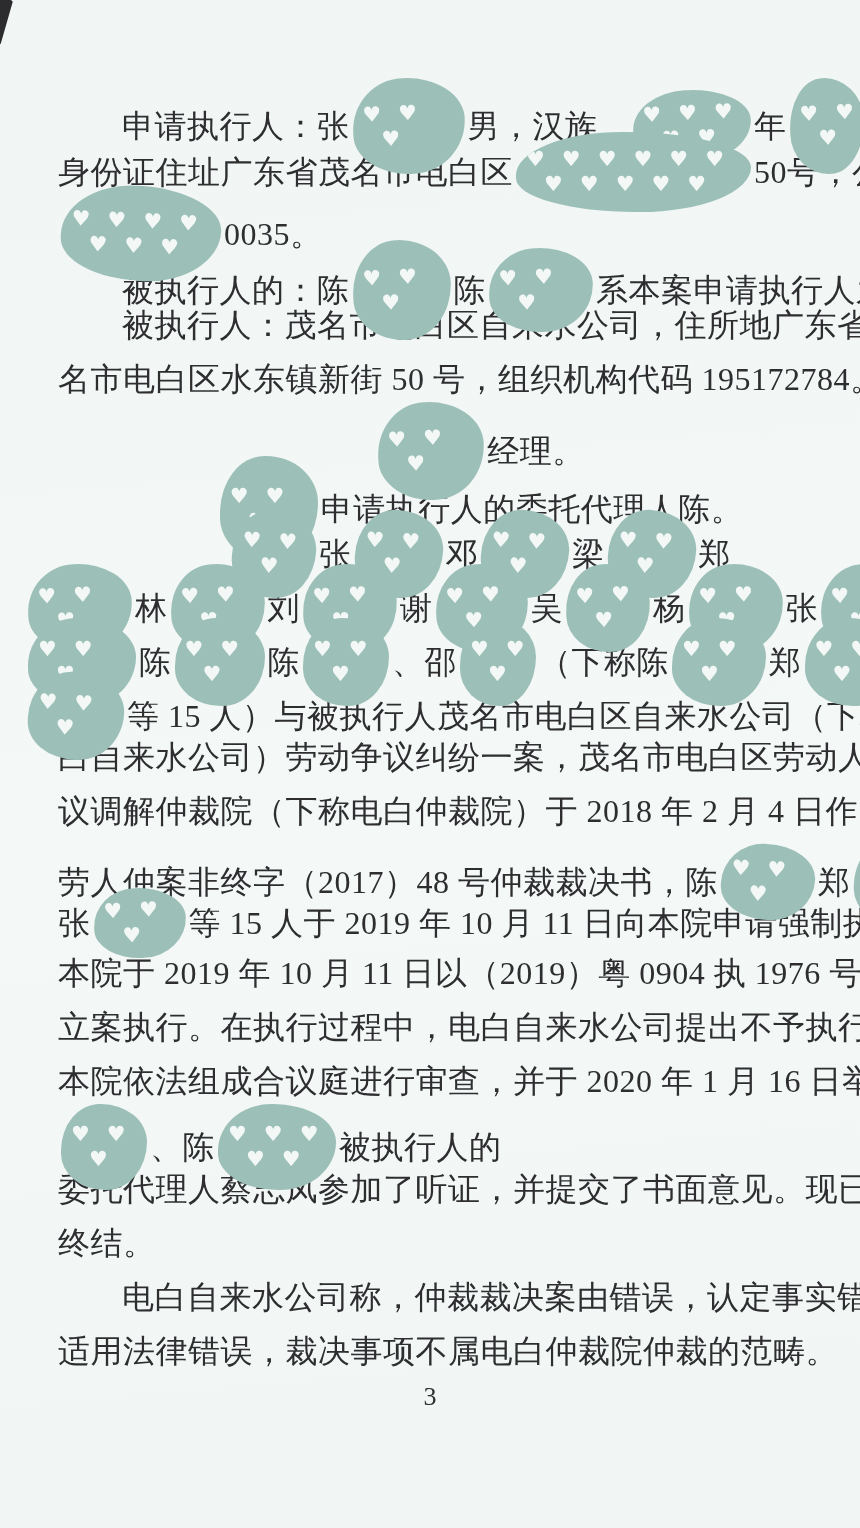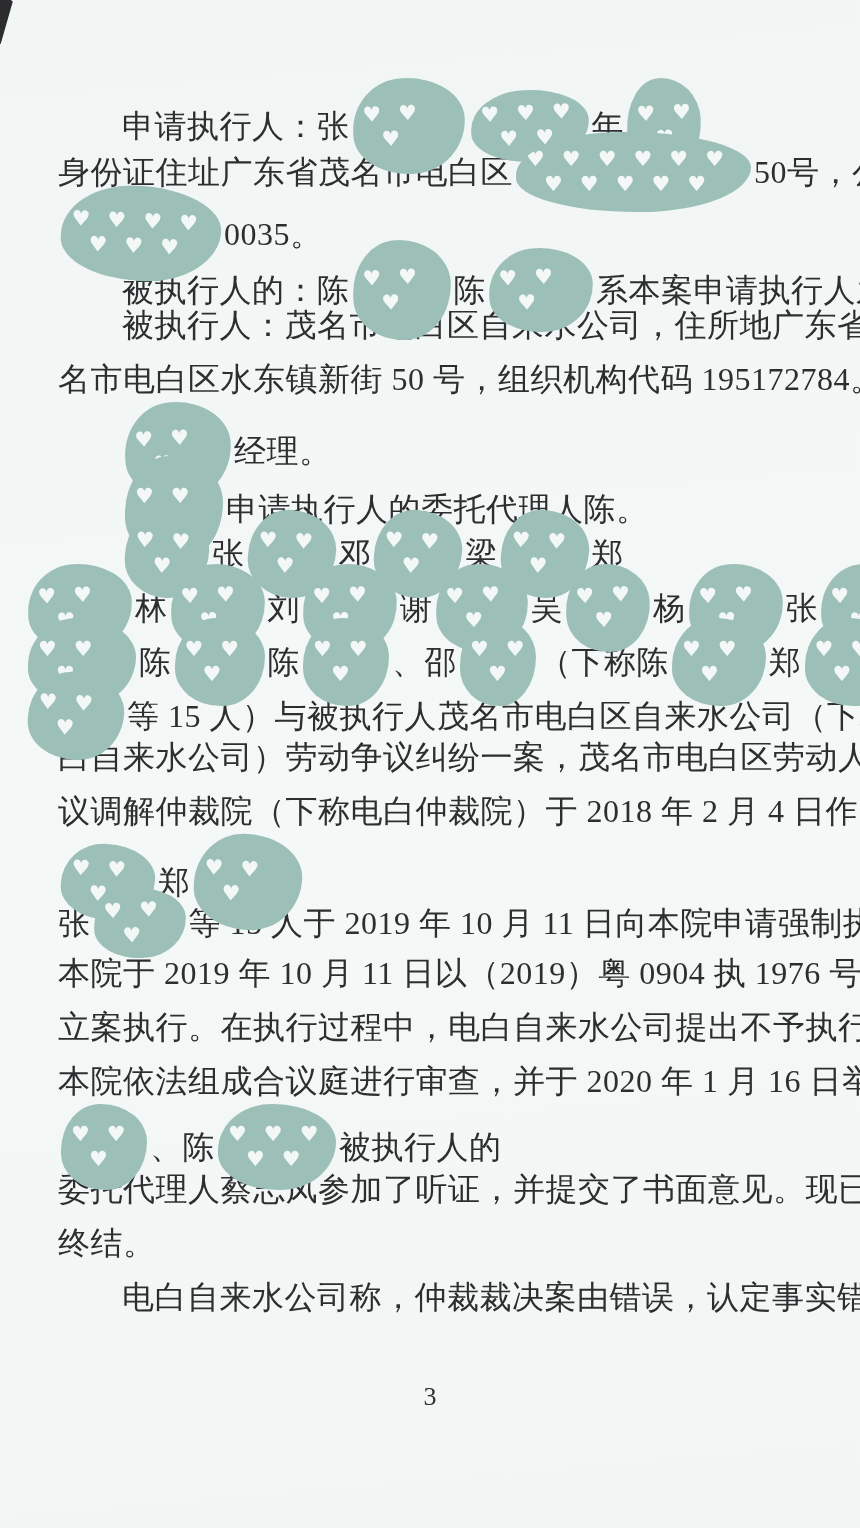--- a/index.html
+++ b/index.html
@@ -12,21 +12,21 @@
     overflow:hidden;
     font-family:"Liberation Serif","DejaVu Serif",serif;
   }
   .content{position:absolute;left:58px;top:78px;width:780px;}
   .line{
     white-space:nowrap;
     height:54px;line-height:54px;
     font-size:32px;color:var(--ink);
     letter-spacing:0.5px;
   }
-  .line.indent{padding-left:64px;}
+  .line.indent{padding-left:64px;text-align:center;}
   .seg{vertical-align:middle;}
   .redact{
     display:inline-flex;
     flex-direction:column;
     justify-content:center;
     align-items:flex-start;
     vertical-align:middle;
     background:var(--sticker);
     border-radius:46% 54% 48% 52% / 55% 45% 57% 43%;
     margin:0 3px;
@@ -60,21 +60,21 @@
 </style>
 </head>
 <body>
 
 <div class="page">
   <div class="scan-mark"></div>
   <div class="content">
       <div class="line indent"><span class="seg">申请执行人：张</span><span class="redact" style="width: 112px; height: 96px; transform: rotate(-2.5deg);">
           <span class="heart-row">♥♥</span>
           <span class="heart-row" style="padding-left: 28px;">♥</span>
-        </span><span class="redact" style="width: 118px; height: 72px; transform: rotate(-2.5deg);">
+        </span><span class="seg">男，汉族，</span><span class="redact" style="width: 118px; height: 72px; transform: rotate(-2.5deg);">
           <span class="heart-row">♥♥♥</span>
           <span class="heart-row" style="padding-left: 28px;">♥♥</span>
         </span><span class="seg">年</span><span class="redact" style="width: 74px; height: 96px; transform: rotate(-2.5deg);">
           <span class="heart-row">♥♥</span>
           <span class="heart-row" style="padding-left: 28px;">♥</span>
         </span></div>
       <div class="line"><span class="seg">身份证住址广东省茂名市电白区</span><span class="redact" style="width: 235px; height: 80px; transform: rotate(0deg);">
           <span class="heart-row">♥♥♥♥♥♥</span>
           <span class="heart-row" style="padding-left: 28px;">♥♥♥♥♥</span>
         </span><span class="seg">50号，公民身</span></div>
@@ -152,21 +152,21 @@
         </span><span class="seg">郑</span><span class="redact" style="width: 94px; height: 88px; transform: rotate(0deg);">
           <span class="heart-row">♥♥</span>
           <span class="heart-row" style="padding-left: 28px;">♥</span>
         </span></div>
       <div class="line"><span class="redact" style="width: 96px; height: 88px; margin-left: -30px; transform: rotate(2.5deg);">
           <span class="heart-row">♥♥</span>
           <span class="heart-row" style="padding-left: 28px;">♥</span>
         </span><span class="seg">等 15 人）与被执行人茂名市电白区自来水公司（下称电</span></div>
       <div class="line"><span class="seg">白自来水公司）劳动争议纠纷一案，茂名市电白区劳动人事争</span></div>
       <div class="line"><span class="seg">议调解仲裁院（下称电白仲裁院）于 2018 年 2 月 4 日作出电</span></div>
-      <div class="line"><span class="redact" style="width: 94px; height: 76px; transform: rotate(2.5deg);">
+      <div class="line"><span class="seg">劳人仲案非终字（2017）48 号仲裁裁决书，陈</span><span class="redact" style="width: 94px; height: 76px; transform: rotate(2.5deg);">
           <span class="heart-row">♥♥</span>
           <span class="heart-row" style="padding-left: 28px;">♥</span>
         </span><span class="seg">郑</span><span class="redact" style="width: 108px; height: 96px; transform: rotate(2.5deg);">
           <span class="heart-row">♥♥</span>
           <span class="heart-row" style="padding-left: 28px;">♥</span>
         </span></div>
       <div class="line"><span class="seg">张</span><span class="redact" style="width: 92px; height: 70px; transform: rotate(-2.5deg);">
           <span class="heart-row">♥♥</span>
           <span class="heart-row" style="padding-left: 28px;">♥</span>
         </span><span class="seg">等 15 人于 2019 年 10 月 11 日向本院申请强制执行，</span></div>
@@ -176,15 +176,16 @@
       <div class="line"><span class="redact" style="width: 86px; height: 86px; transform: rotate(0deg);">
           <span class="heart-row">♥♥</span>
           <span class="heart-row" style="padding-left: 28px;">♥</span>
         </span><span class="seg">、陈</span><span class="redact" style="width: 118px; height: 86px; transform: rotate(0deg);">
           <span class="heart-row">♥♥♥</span>
           <span class="heart-row" style="padding-left: 28px;">♥♥</span>
         </span><span class="seg">被执行人的</span></div>
       <div class="line"><span class="seg">委托代理人蔡志凤参加了听证，并提交了书面意见。现已审查</span></div>
       <div class="line"><span class="seg">终结。</span></div>
       <div class="line indent"><span class="seg">电白自来水公司称，仲裁裁决案由错误，认定事实错误，</span></div>
+      <div class="line"><span class="seg">适用法律错误，裁决事项不属电白仲裁院仲裁的范畴。</span></div>
     </div>
   <div class="page-number">3</div>
 </div>
 
 </body></html>

